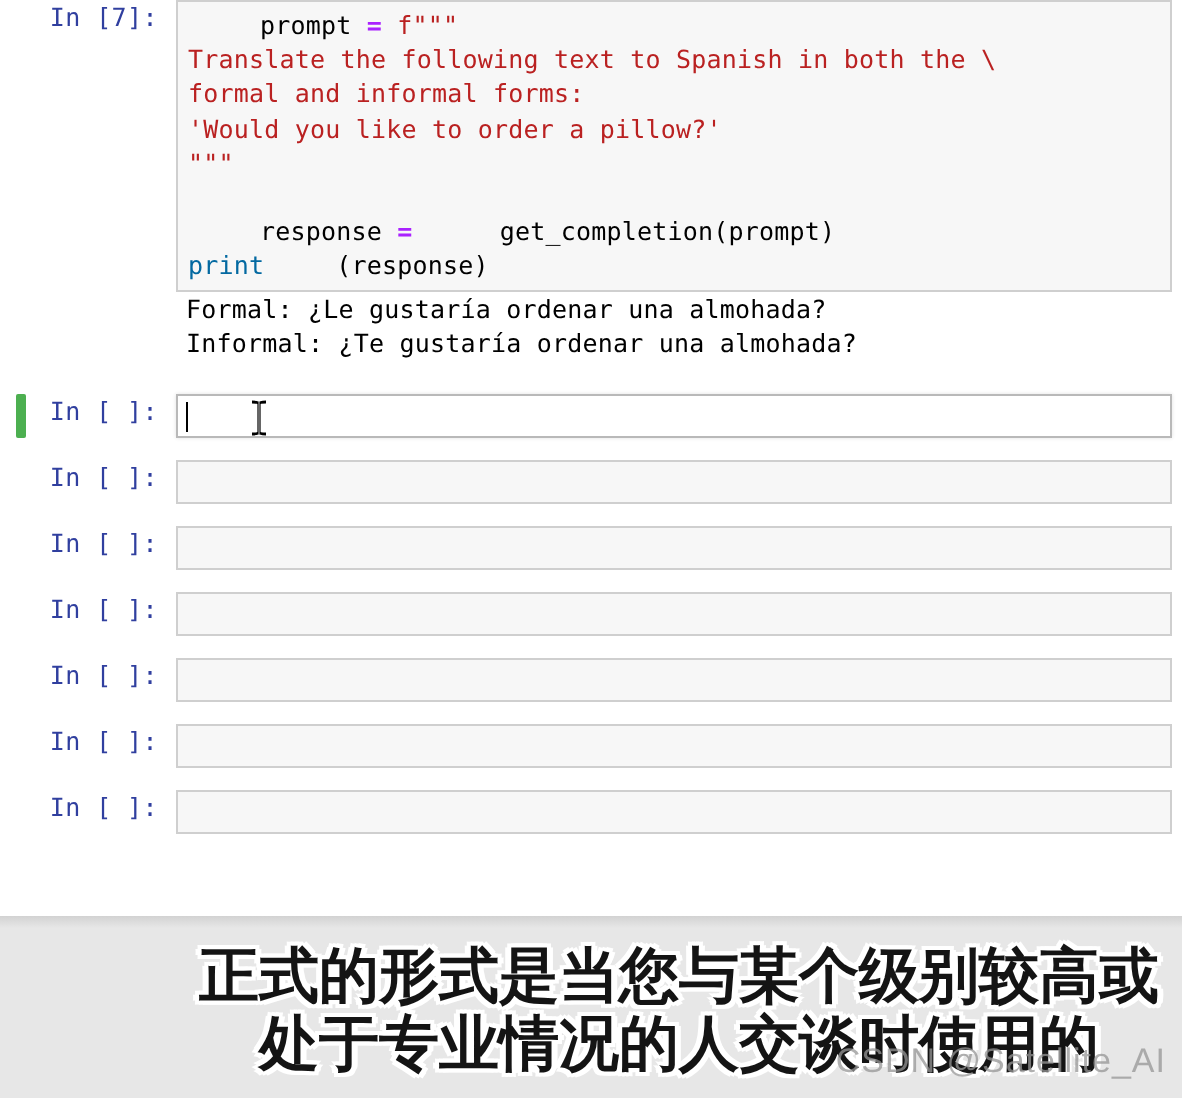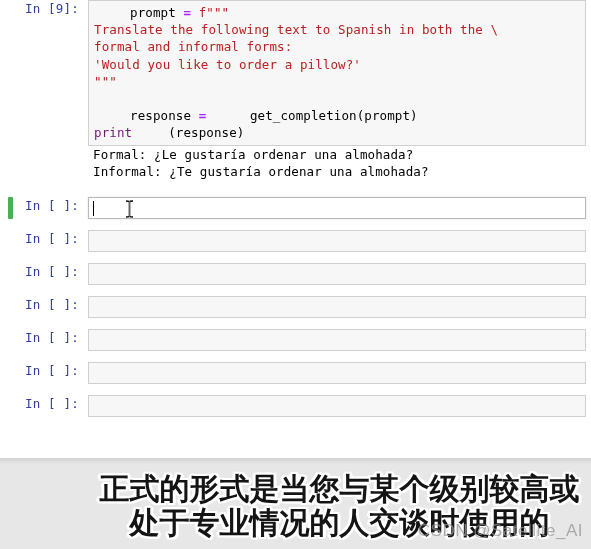--- a/index.html
+++ b/index.html
@@ -80,21 +80,21 @@
   .code {
     font-family: "DejaVu Sans Mono", "Liberation Mono", monospace;
     font-size: 12.5px;
     line-height: 17.2px;
     white-space: pre;
     color: #000000;
     letter-spacing: 0.1px;
   }
   .tok-op   { color: #AA22FF; font-weight: bold; }
   .tok-str  { color: #BA2121; }
-  .tok-bi   { color: #701a75; }
+  .tok-bi   { color: #0369a1; }
   .tok-plain{ color: #000000; margin-left: 36px; }
 
   
   #output-block {
     display: flex;
     align-items: flex-start;
     justify-content: flex-end;
   }
   #output-block .prompt { color: #303F9F; }
   .output-text {
@@ -184,21 +184,21 @@
     white-space: pre;
     pointer-events: none;
   }
 </style>
 </head>
 <body>
 
 <div id="notebook">
 
   <div class="cell" id="cell-code-7">
-    <div class="prompt">In [9]:</div>
+    <div class="prompt">In [7]:</div>
     <div class="input-area">
       <div class="code" id="code-body"><div><span class="tok-plain">prompt </span><span class="tok-op">=</span><span class="tok-str"> f"""</span></div><div><span class="tok-str">Translate the following text to Spanish in both the \</span></div><div><span class="tok-str">formal and informal forms:</span></div><div><span class="tok-str">'Would you like to order a pillow?'</span></div><div><span class="tok-str">"""</span></div><div>&nbsp;</div><div><span class="tok-plain">response </span><span class="tok-op">=</span><span class="tok-plain"> get_completion(prompt)</span></div><div><span class="tok-bi">print</span><span class="tok-plain">(response)</span></div></div>
     </div>
   </div>
 
   <div id="output-block">
     <div class="prompt"></div>
     <div class="output-text" id="output-body"><div>Formal: ¿Le gustaría ordenar una almohada?</div><div>Informal: ¿Te gustaría ordenar una almohada?</div></div>
   </div>
 

